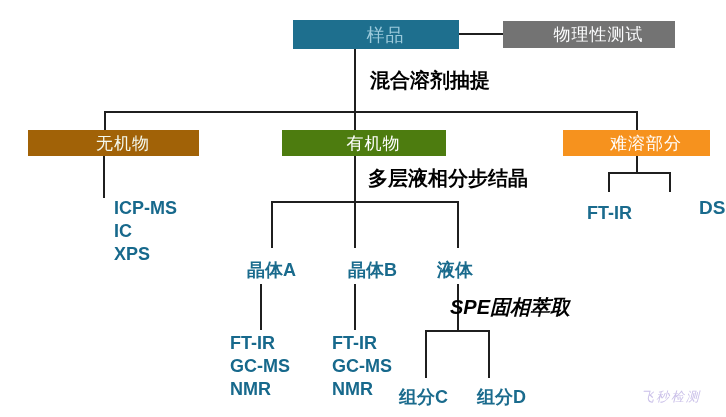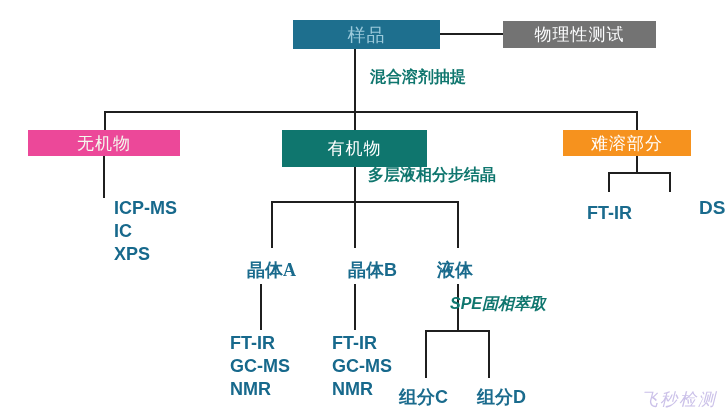--- a/index.html
+++ b/index.html
@@ -9,69 +9,70 @@
     background:#ffffff;
     font-family:"Liberation Sans","DejaVu Sans",sans-serif;
     overflow:hidden;
   }
   .box {
     position:absolute;
     display:flex; align-items:center; justify-content:center;
     font-size:17px;
     letter-spacing:1px;
     white-space:nowrap;
+    padding-left:19px;
   }
   .line { position:absolute; background:#1f1f1f; }
   .red-label {
     position:absolute;
-    color:#0f766e;
-    font-size:16px;
+    color:#000000;
+    font-size:20px;
     font-weight:600;
     white-space:nowrap;
   }
   .node-label {
     position:absolute;
     color:#1a6b8d;
     font-size:18px;
     font-weight:600;
     white-space:nowrap;
   }
   .methods {
     position:absolute;
     color:#17698c;
     font-size:18px;
     font-weight:700;
     line-height:23px;
     white-space:nowrap;
   }
   #box-sample      { left:293px; top:20px;  width:147px; height:29px; background:#1e6f8e; color:#9ccadb; font-size:18px; }
   #box-physical    { left:503px; top:21px;  width:153px; height:27px; background:#737373; color:#fdfeff; }
-  #box-inorganic   { left:28px;  top:130px; width:152px; height:26px; background:#ec4899; color:#f4f9ee; }
-  #box-organic     { left:282px; top:130px; width:145px; height:37px; background:#0f766e; color:#ffffff; }
+  #box-inorganic   { left:28px;  top:130px; width:152px; height:26px; background:#a16207; color:#f4f9ee; }
+  #box-organic     { left:282px; top:130px; width:145px; height:26px; background:#4d7c0f; color:#ffffff; }
   #box-insoluble   { left:563px; top:130px; width:128px; height:26px; background:#f6921e; color:#ffffff; }
 
   #lbl-extraction      { left:370px; top:67px;  }
   #lbl-crystallization { left:368px; top:165px; }
   #lbl-spe             { left:450px; top:294px;font-style:italic; }
 
   #methods-inorganic { left:70px;  top:197px;margin-left:44px; }
   #methods-crystal-a { left:230px; top:332px; }
   #methods-crystal-b { left:332px; top:332px; }
   #lbl-ftir-insoluble { left:587px; top:203px; font-weight:700; }
   #lbl-dsc            { left:667px; top:197px; font-weight:700; font-size:19px;margin-left:32px; }
 
-  #lbl-crystal-a  { left:247px; top:258px;font-family:Liberation Serif, serif; }
+  #lbl-crystal-a  { left:247px; top:258px; }
   #lbl-crystal-b  { left:348px; top:258px; }
   #lbl-liquid     { left:437px; top:258px; }
   #lbl-comp-c     { left:399px; top:385px; }
   #lbl-comp-d     { left:477px; top:385px; }
 
   #watermark {
     position:absolute; left:641px; top:388px;
-    color:#cbc1e9; font-size:17px; font-style:italic;
+    color:#cbc1e9; font-size:13px; font-style:italic;
     letter-spacing:2px; white-space:nowrap;
     font-family:"Liberation Serif","DejaVu Serif",serif;
   }
 </style>
 </head>
 <body>
 
 <div id="canvas">
 
   <div class="line" style="left:440px; top:33px;  width:63px;  height:2px;"></div>

